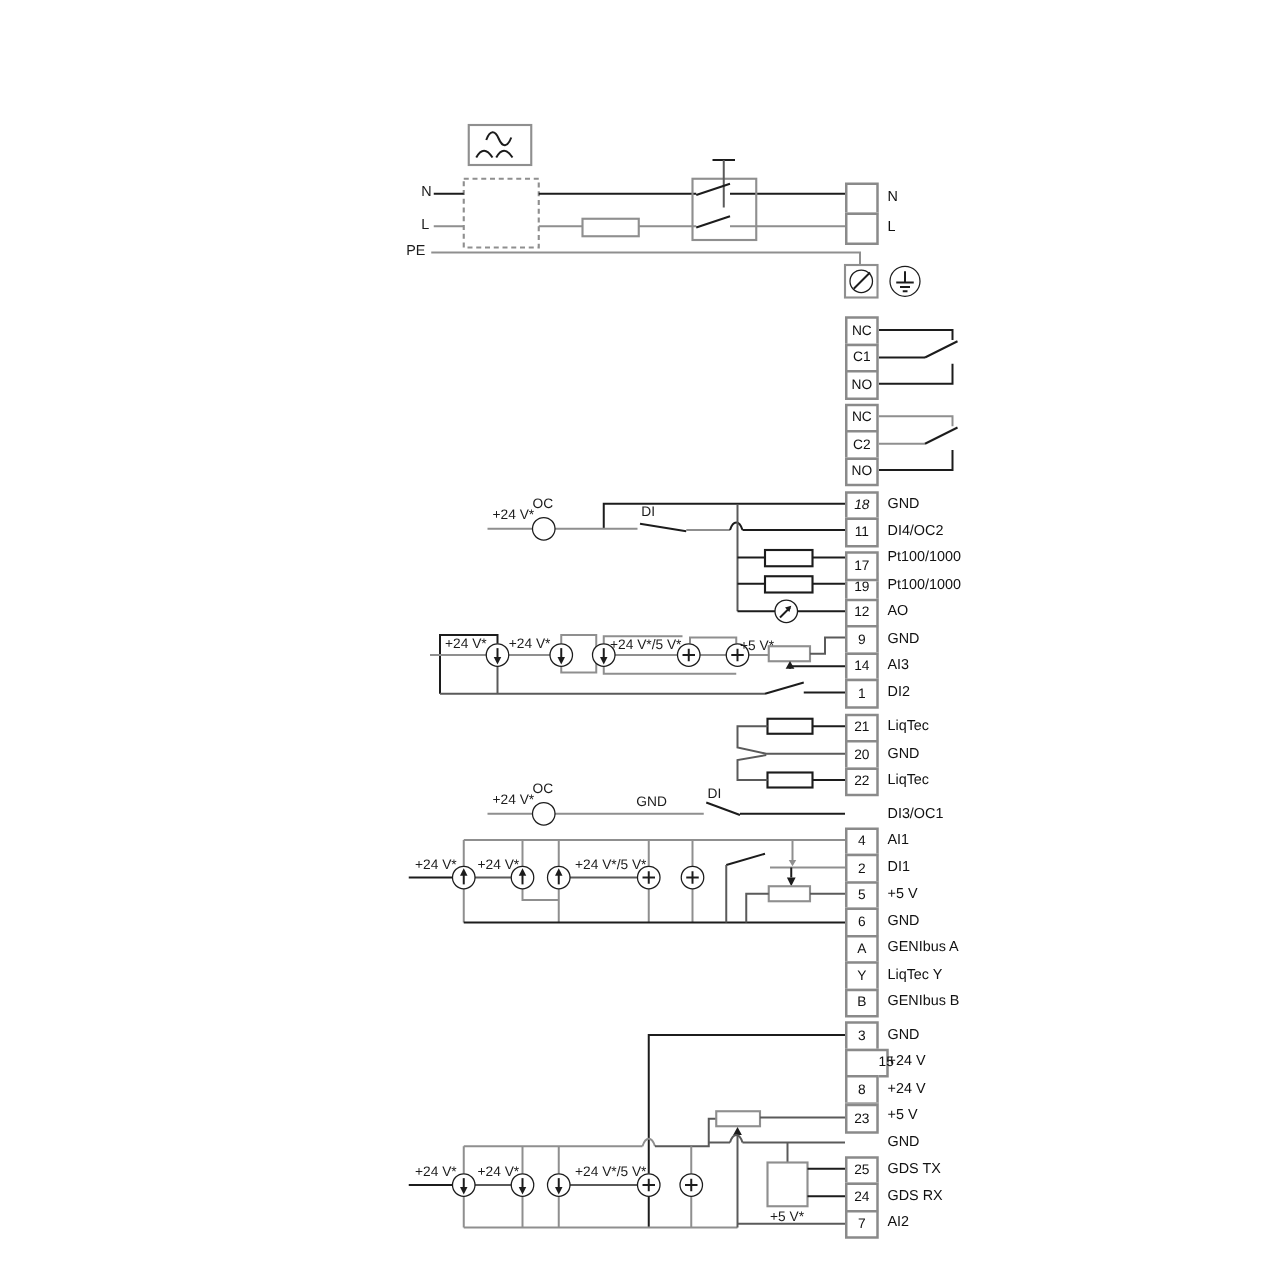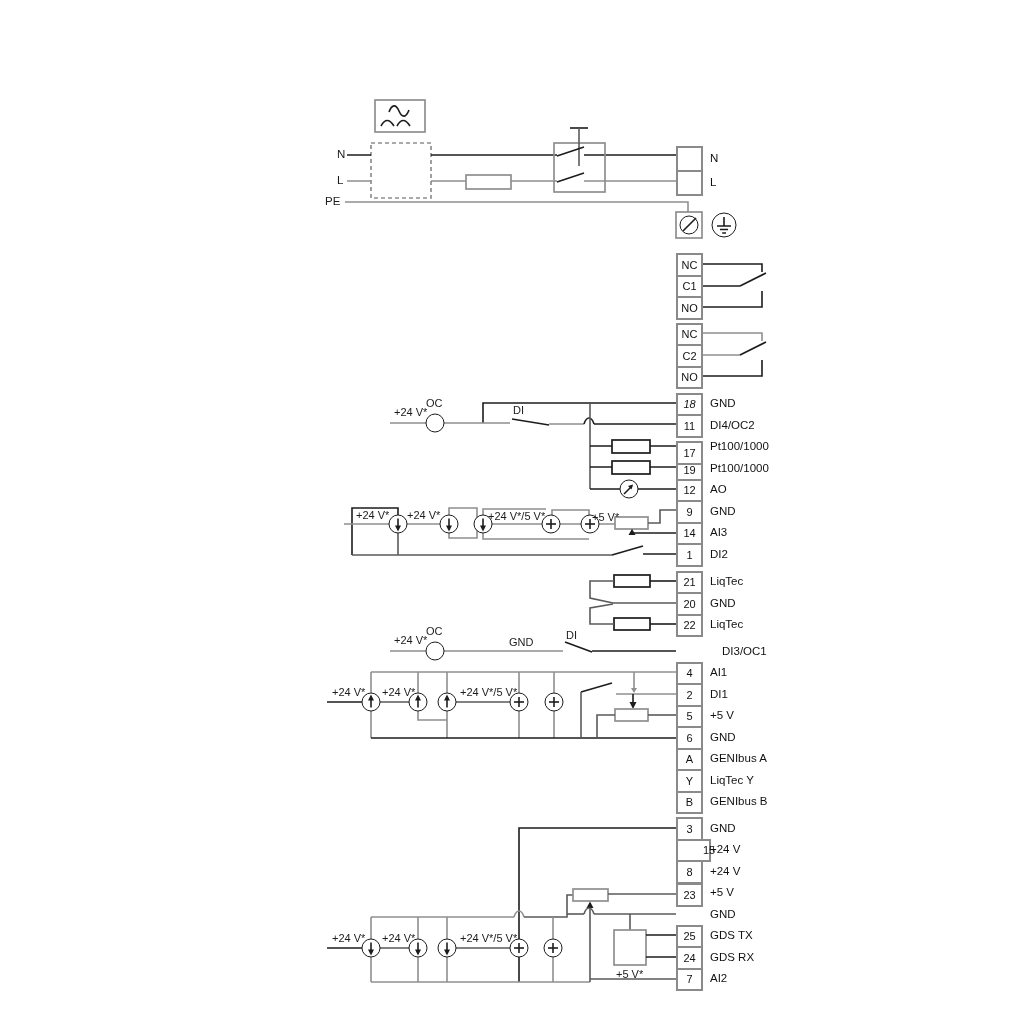--- a/index.html
+++ b/index.html
@@ -237,21 +237,21 @@
     <div class="tlabel" style="top: 526.25px;">AI3</div>
     <div class="tcell" style="top: 543px;">1</div>
     <div class="tlabel" style="top: 547.75px;">DI2</div>
     <div class="tcell" style="top: 570.5px;">21</div>
     <div class="tlabel" style="top: 575.25px;">LiqTec</div>
     <div class="tcell" style="top: 592px;">20</div>
     <div class="tlabel" style="top: 596.75px;">GND</div>
     <div class="tcell" style="top: 613.5px;">22</div>
     <div class="tlabel" style="top: 618.25px;">LiqTec</div>
     <div class="tcell" style="top: 652px; margin-top: 36px;">10</div>
-    <div class="tlabel" style="top: 644.75px; margin-left: 12px;">DI3/OC1</div>
+    <div class="tlabel" style="top: 644.75px;">DI3/OC1</div>
     <div class="tcell" style="top: 661.5px;">4</div>
     <div class="tlabel" style="top: 666.25px;">AI1</div>
     <div class="tcell" style="top: 683px;">2</div>
     <div class="tlabel" style="top: 687.75px;">DI1</div>
     <div class="tcell" style="top: 704.5px;">5</div>
     <div class="tlabel" style="top: 709.25px;">+5 V</div>
     <div class="tcell" style="top: 726px;">6</div>
     <div class="tlabel" style="top: 730.75px;">GND</div>
     <div class="tcell" style="top: 747.5px;">A</div>
     <div class="tlabel" style="top: 752.25px;">GENIbus A</div>

